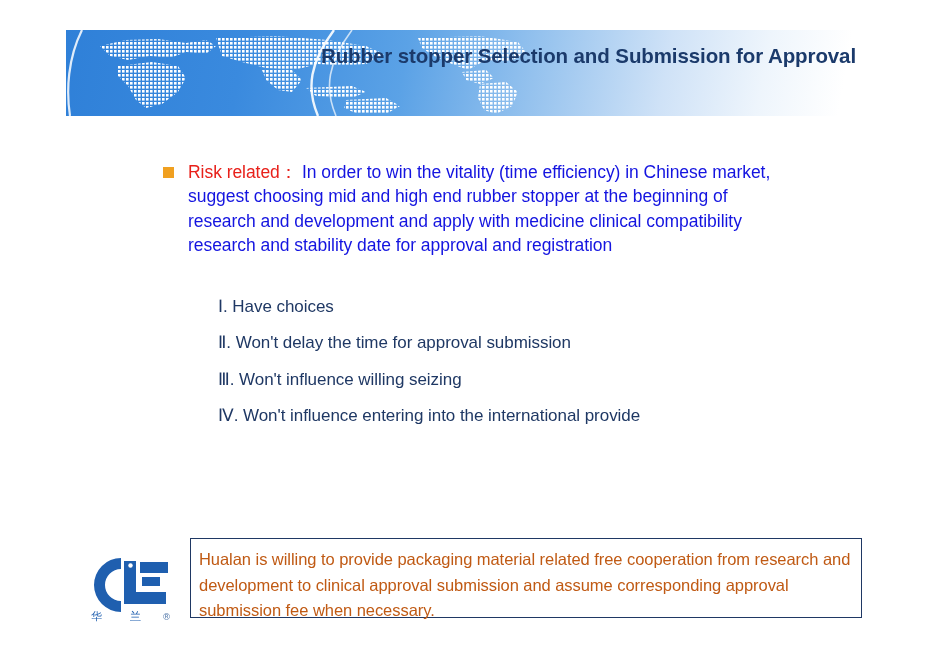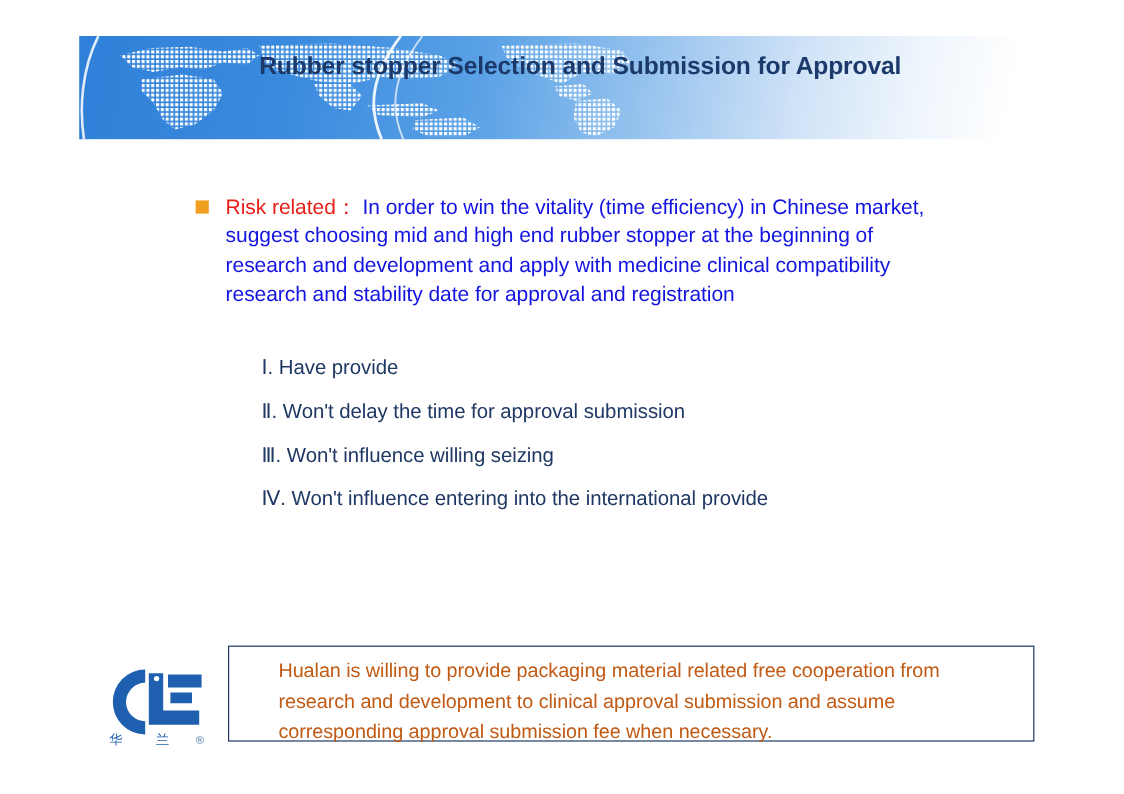--- a/index.html
+++ b/index.html
@@ -51,21 +51,21 @@
     left: 0;
     top: 0;
     width: 805px;
     height: 86px;
   }
   .header-title {
     position: absolute;
     left: 150px;
     top: 8px;
     width: 640px;
-    text-align: left;
+    text-align: right;
     color: #1b3a6b;
     font-weight: bold;
     font-size: 20.5px;
     line-height: 35px;
     letter-spacing: -0.1px;
   }
   .header-title .line2 {
     display: block;
   }
 
@@ -118,21 +118,20 @@
   
   .callout-box {
     position: absolute;
     left: 190px;
     top: 538px;
     width: 672px;
     height: 80px;
     border: 1px solid #1F3864;
     background: #ffffff;
     box-sizing: border-box;
-    padding-left: 33px;
   }
   .callout-text {
     padding: 8px 10px 0 8px;
     color: #C05A14;
     font-size: 16.5px;
     line-height: 25.5px;
     letter-spacing: -0.05px;
   }
 
   
@@ -197,21 +196,21 @@
   <div class="bullet-block">
     <span class="bullet-square"></span>
     <div class="bullet-text">
       <span class="risk-label">Risk related</span><span class="risk-label">：</span><span> In order to win the vitality (time efficiency) in Chinese market, suggest choosing mid and high end rubber stopper at the beginning of research and development and apply with medicine clinical compatibility research and stability date for approval and registration</span>
     </div>
   </div>
 
   <div class="roman-list">
     <div class="roman-item">
       <span class="roman-num">Ⅰ</span><span>.</span>
-      <span>Have provide</span>
+      <span>Have choices</span>
     </div>
     <div class="roman-item">
       <span class="roman-num">Ⅱ</span><span>.</span>
       <span> Won't delay the time for approval submission</span>
     </div>
     <div class="roman-item">
       <span class="roman-num">Ⅲ</span><span>.</span>
       <span> Won't influence willing seizing</span>
     </div>
     <div class="roman-item">

